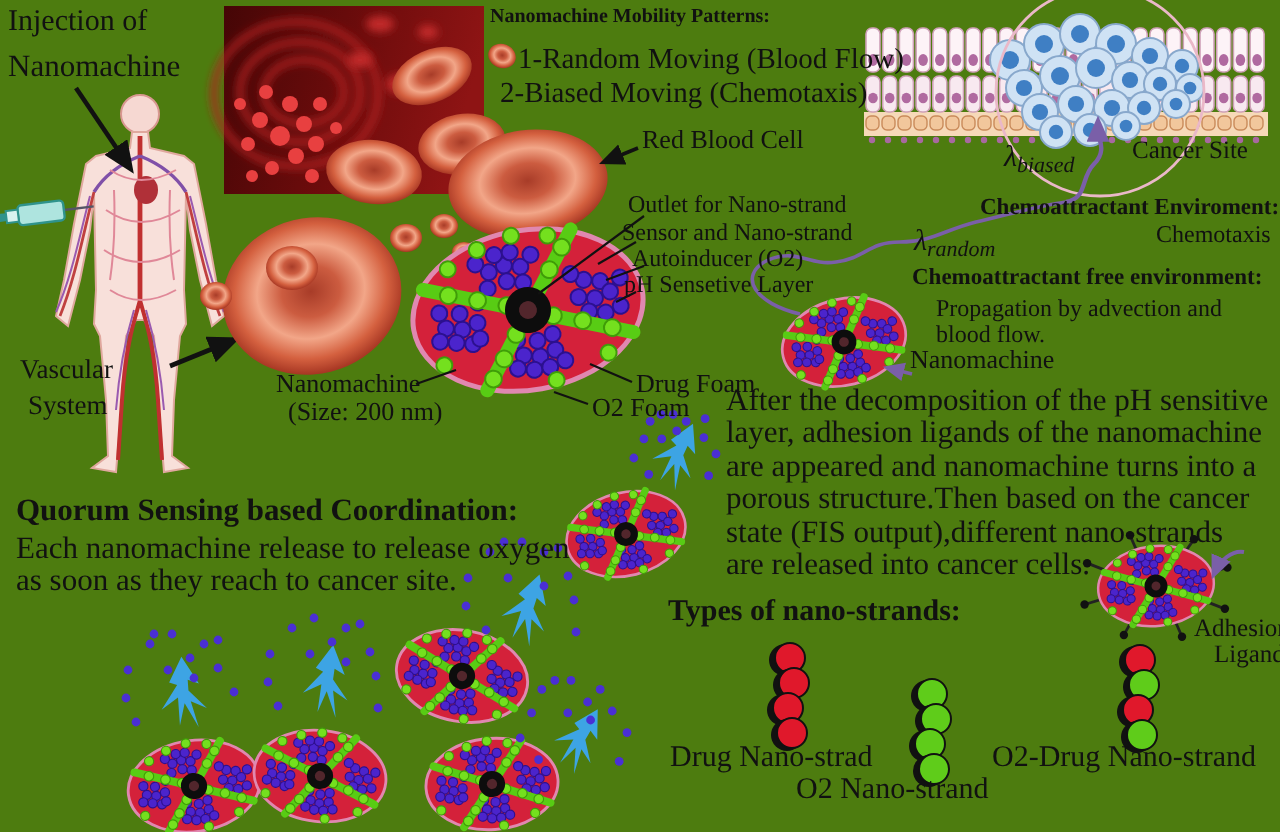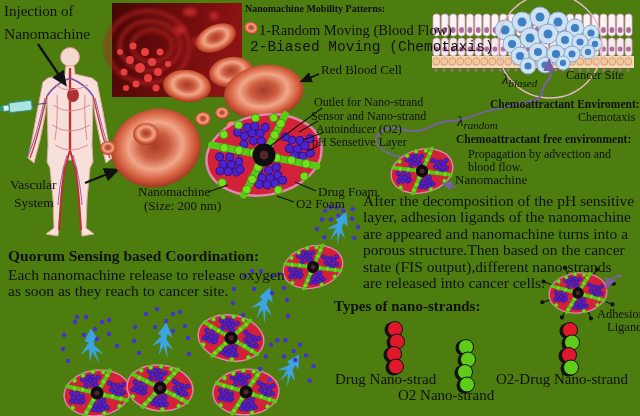--- a/index.html
+++ b/index.html
@@ -524,21 +524,21 @@
       </g>
 </svg>
 
 <div class="t" style="left:4px;top:4px;font-size:15px;">Injection of</div>
 <div class="t" style="left:4px;top:26px;font-size:15.5px;">Nanomachine</div>
 <div class="t" style="left:10px;top:178px;font-size:13.5px;">Vascular</div>
 <div class="t" style="left:14px;top:196px;font-size:13.5px;">System</div>
 
 <div class="t b" style="left:245px;top:4px;font-size:10px;">Nanomachine Mobility Patterns:</div>
 <div class="t" style="left:259px;top:23px;font-size:14.5px;">1-Random Moving (Blood Flow)</div>
-<div class="t" style="left:250px;top:40px;font-size:14.5px;font-family:Liberation Mono, monospace;">2-Biased Moving (Chemotaxis)</div>
+<div class="t" style="left:250px;top:40px;font-size:14.5px;">2-Biased Moving (Chemotaxis)</div>
 
 <div class="t" style="left:321px;top:63px;font-size:13px;">Red Blood Cell</div>
 
 <div class="t" style="left:314px;top:96px;font-size:12px;">Outlet for Nano-strand</div>
 <div class="t" style="left:311px;top:110px;font-size:12px;">Sensor and Nano-strand</div>
 <div class="t" style="left:316px;top:123px;font-size:12px;">Autoinducer (O2)</div>
 <div class="t" style="left:312px;top:136px;font-size:12px;">pH Sensetive Layer</div>
 <div class="t" style="left:318px;top:185px;font-size:13px;">Drug Foam</div>
 <div class="t" style="left:296px;top:197px;font-size:13px;">O2 Foam</div>
 <div class="t" style="left:138px;top:185px;font-size:13px;">Nanomachine</div>

